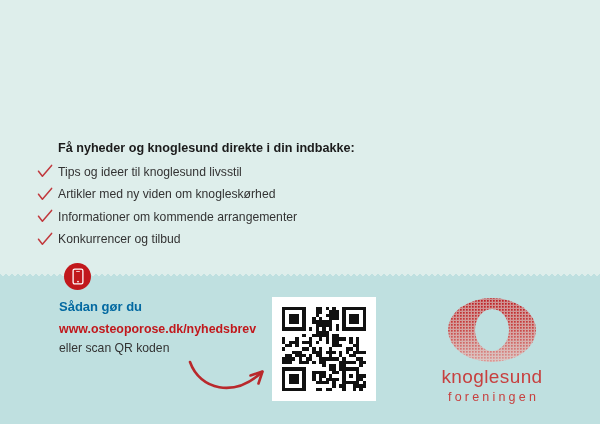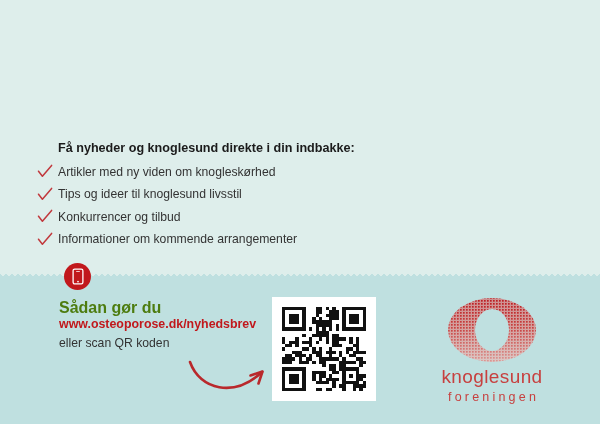--- a/index.html
+++ b/index.html
@@ -72,22 +72,22 @@
     background:#c1181c;
     display:flex;align-items:center;justify-content:center;
   }
   .phone-badge svg{display:block;}
   
   .howto{
     position:absolute;left:59px;top:299px;
     width:230px;
   }
   .howto-title{
-    font-size:16px;font-weight:bold;color:#4d7c0f;
-    margin-bottom:0;white-space:nowrap;
+    font-size:13px;font-weight:bold;color:#0369a1;
+    margin-bottom:8px;white-space:nowrap;
   }
   .howto-line{
     font-size:12.2px;color:#333333;
     margin-bottom:5px;white-space:nowrap;
   }
   .howto-url{
     font-size:12.4px;font-weight:bold;color:#c1181c;
     margin-bottom:5px;white-space:nowrap;
   }
   
@@ -143,55 +143,55 @@
 <div class="poster">
 
   <div class="band-top"></div>
   <div class="band-bottom"></div>
   <div class="perforation"></div>
 
 
   <div class="intro">Få nyheder og knoglesund direkte i din indbakke:</div>
 
   <div class="bullets">
+
+    <div class="bullet">
+      <span class="tick">
+        <svg width="16" height="15" viewBox="0 0 16 15">
+            <path d="M1.5 7.2 L5.4 12.2 L14.6 1.4" fill="none" stroke="#c1383c" stroke-width="1.5" stroke-linecap="round" stroke-linejoin="round"></path>
+          </svg>
+      </span>
+      <span class="bullet-label">Tips og ideer til knoglesund livsstil</span>
+    </div>
 
     <div class="bullet">
       <span class="tick">
         <svg width="16" height="15" viewBox="0 0 16 15">
             <path d="M1.5 7.2 L5.4 12.2 L14.6 1.4" fill="none" stroke="#c1383c" stroke-width="1.5" stroke-linecap="round" stroke-linejoin="round"></path>
           </svg>
       </span>
       <span class="bullet-label">Artikler med ny viden om knogleskørhed</span>
     </div>
 
     <div class="bullet">
       <span class="tick">
         <svg width="16" height="15" viewBox="0 0 16 15">
             <path d="M1.5 7.2 L5.4 12.2 L14.6 1.4" fill="none" stroke="#c1383c" stroke-width="1.5" stroke-linecap="round" stroke-linejoin="round"></path>
           </svg>
       </span>
-      <span class="bullet-label">Tips og ideer til knoglesund livsstil</span>
+      <span class="bullet-label">Informationer om kommende arrangementer</span>
     </div>
 
     <div class="bullet">
       <span class="tick">
         <svg width="16" height="15" viewBox="0 0 16 15">
             <path d="M1.5 7.2 L5.4 12.2 L14.6 1.4" fill="none" stroke="#c1383c" stroke-width="1.5" stroke-linecap="round" stroke-linejoin="round"></path>
           </svg>
       </span>
       <span class="bullet-label">Konkurrencer og tilbud</span>
-    </div>
-
-    <div class="bullet">
-      <span class="tick">
-        <svg width="16" height="15" viewBox="0 0 16 15">
-            <path d="M1.5 7.2 L5.4 12.2 L14.6 1.4" fill="none" stroke="#c1383c" stroke-width="1.5" stroke-linecap="round" stroke-linejoin="round"></path>
-          </svg>
-      </span>
-      <span class="bullet-label">Informationer om kommende arrangementer</span>
     </div>
 
   </div>
 
   <div class="phone-badge">
     <svg width="12" height="17" viewBox="0 0 12 17">
       <rect x="1.1" y="1.1" width="9.8" height="14.8" rx="1.6" ry="1.6" fill="none" stroke="#ffffff" stroke-width="1.3"></rect>
       <rect x="4" y="2.9" width="4" height="0.9" rx="0.45" fill="#ffffff"></rect>
       <circle cx="6" cy="13.6" r="0.85" fill="#ffffff"></circle>
     </svg>

